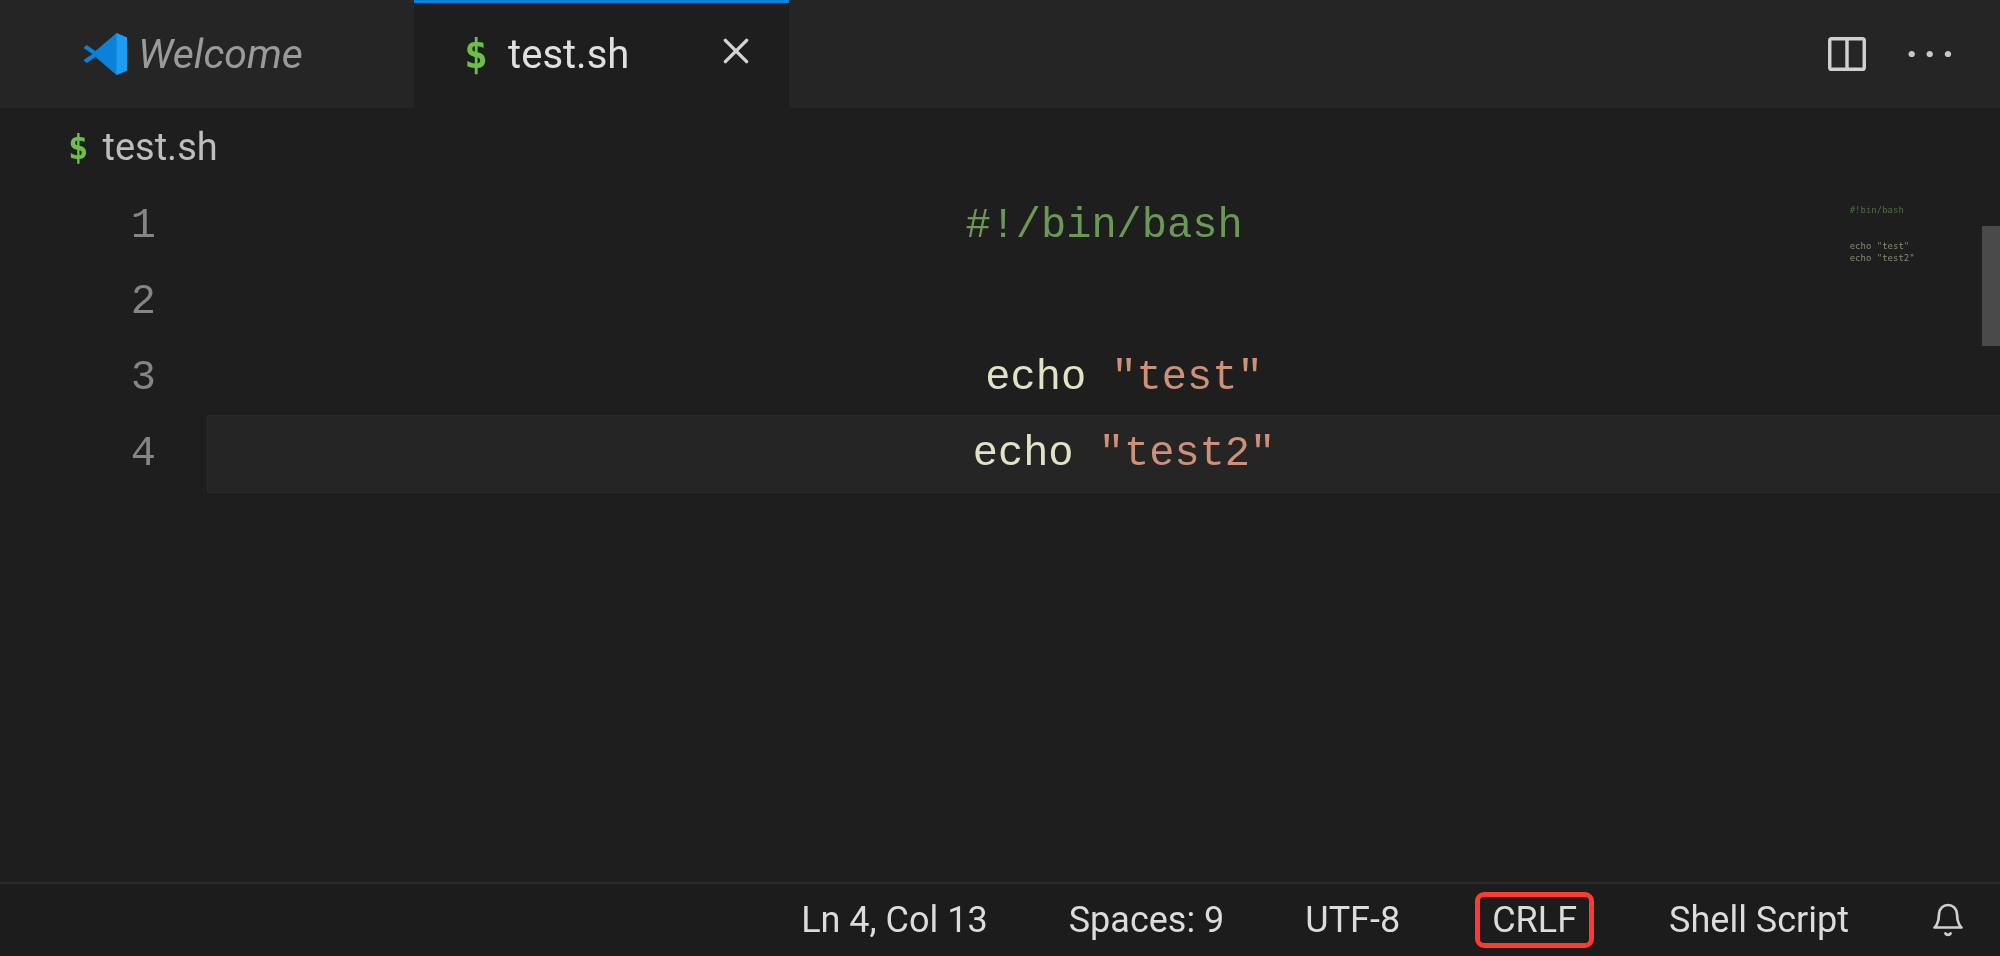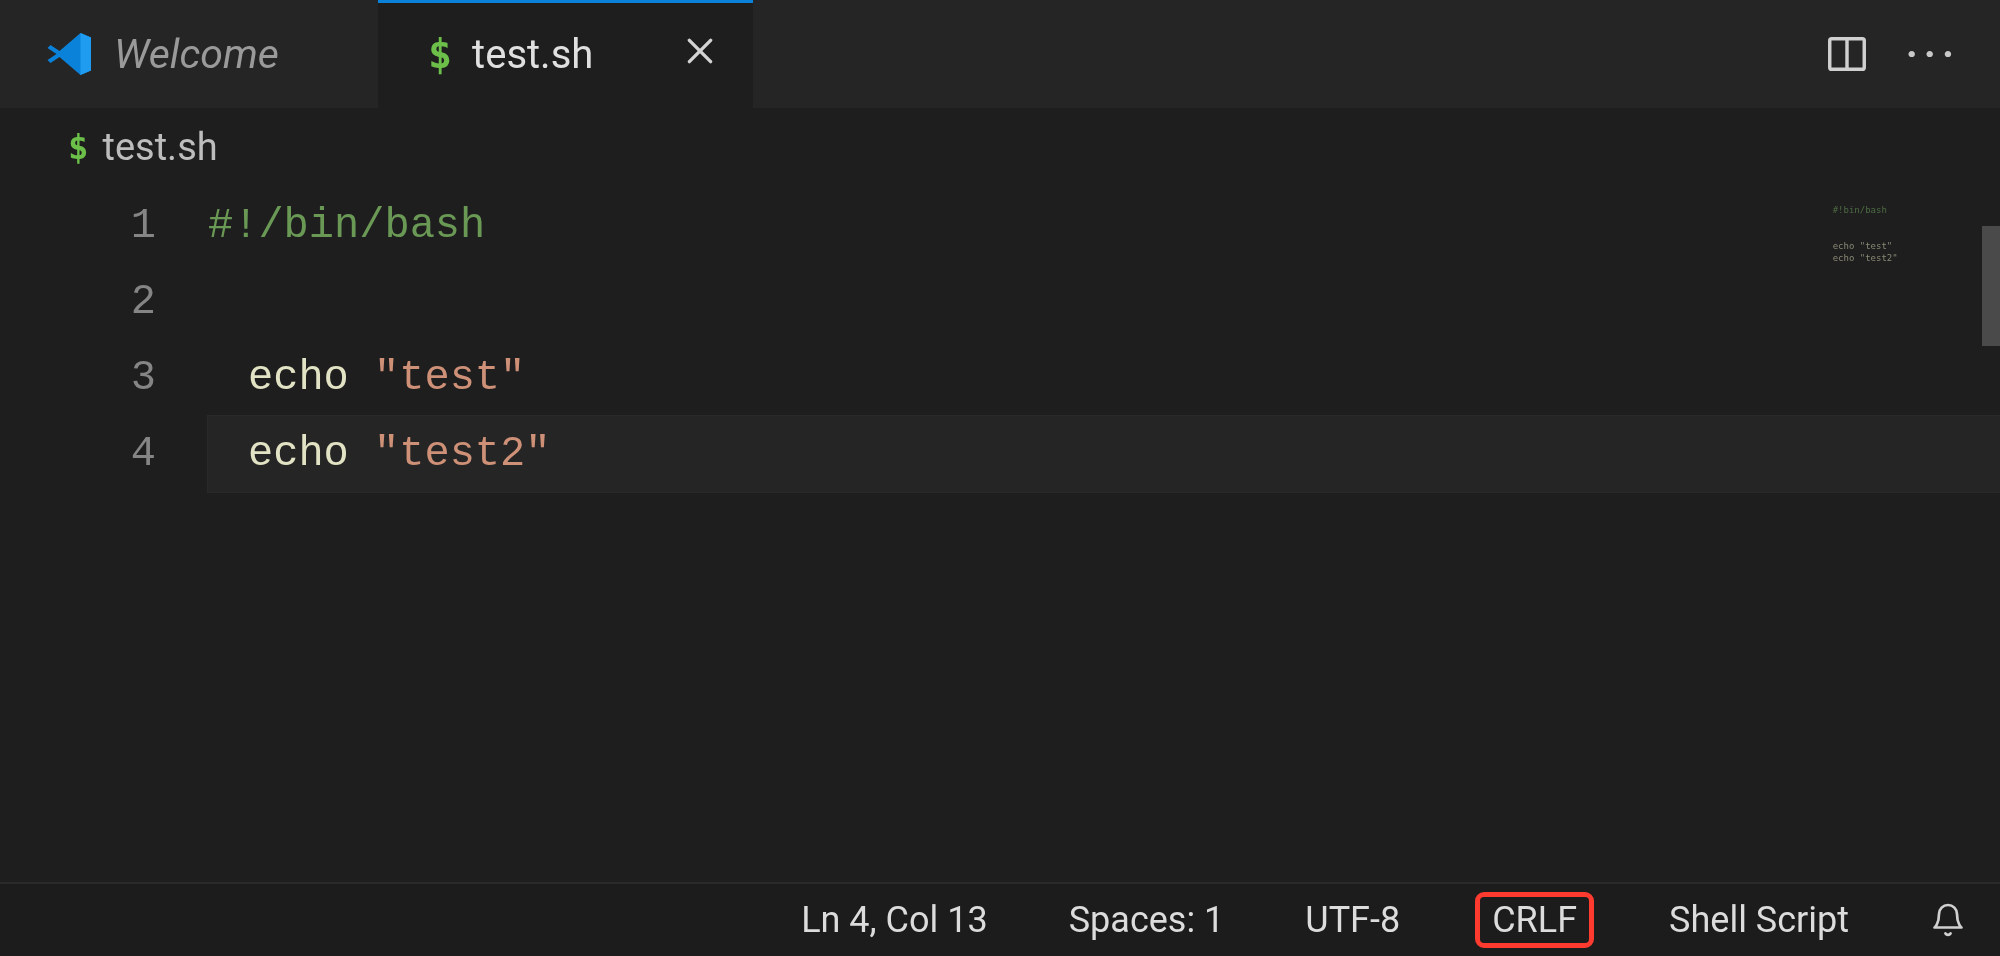--- a/index.html
+++ b/index.html
@@ -23,21 +23,22 @@
     display: flex;
     align-items: center;
     gap: 20px;
     padding: 0 46px;
     font-size: 40px;
     color: #8a8a8a;
     position: relative;
   }
   .tab.welcome {
     width: 378px;
-    gap: 20px;
+    gap: 8px;
+    margin-left: 36px;
   }
   .tab.active {
     background: #1e1e1e;
     color: #e0e0e0;
     width: 375px;
     padding-left: 50px;
     padding-right: 36px;
   }
   .tab.active::before {
     content: "";
@@ -109,39 +110,40 @@
   .gutter div {
     height: 76px;
     line-height: 76px;
     padding-right: 52px;
   }
   .code {
     flex: 1;
     padding-top: 2px;
     font-family: "Menlo","Consolas","Courier New",monospace;
     font-size: 42px;
+    text-align: center;
   }
   .code .line {
     height: 76px;
     line-height: 76px;
     white-space: pre;
   }
   .code .line.current {
     background: rgba(255,255,255,0.03);
     outline: 1px solid rgba(255,255,255,0.05);
   }
   .tok-comment { color: #6a9955; }
   .tok-builtin { color: #e2e2c4; margin-left: 40px; }
   .tok-string  { color: #ce9178; }
 
   
   .minimap {
     position: absolute;
     top: 6px;
-    right: 39px;
+    right: 22px;
     width: 150px;
     font-family: monospace;
     font-size: 9px;
     line-height: 12px;
     color: #555;
     white-space: pre;
     pointer-events: none;
   }
   .minimap .mm-comment { color:#4d6b43; }
   .minimap .mm-kw { color:#888874; }
@@ -245,21 +247,21 @@
     <span class="mm-kw">echo "test"</span>
     <span class="mm-kw">echo "test2"</span>
   </div>
   <div class="overview-ruler">
     <div class="view-mark"></div>
   </div>
 </div>
 
 <div class="statusbar">
   <span class="status-item">Ln 4, Col 13</span>
-  <span class="status-item">Spaces: 1</span>
+  <span class="status-item">Spaces: 9</span>
   <span class="status-item">UTF-8</span>
   <span class="status-item highlight">CRLF</span>
   <span class="status-item">Shell Script</span>
   <span class="status-item bell">
     <svg width="36" height="36" viewBox="0 0 24 24" fill="none" stroke="#d0d0d0" stroke-width="1.8" stroke-linecap="round" stroke-linejoin="round">
       <path d="M18 8a6 6 0 0 0-12 0c0 7-3 9-3 9h18s-3-2-3-9"></path>
       <path d="M13.7 21a2 2 0 0 1-3.4 0"></path>
     </svg>
   </span>
 </div>

